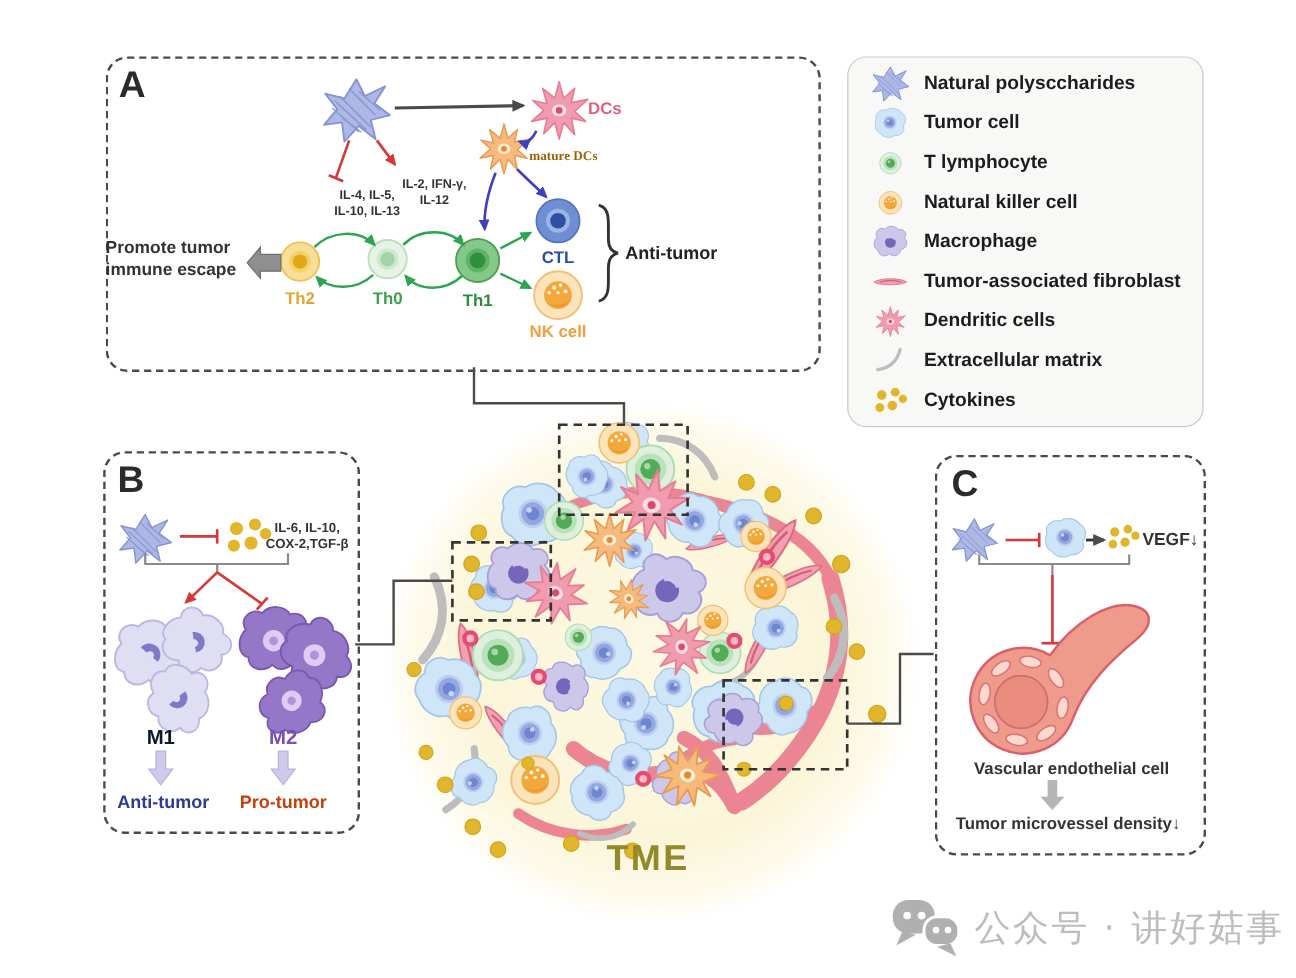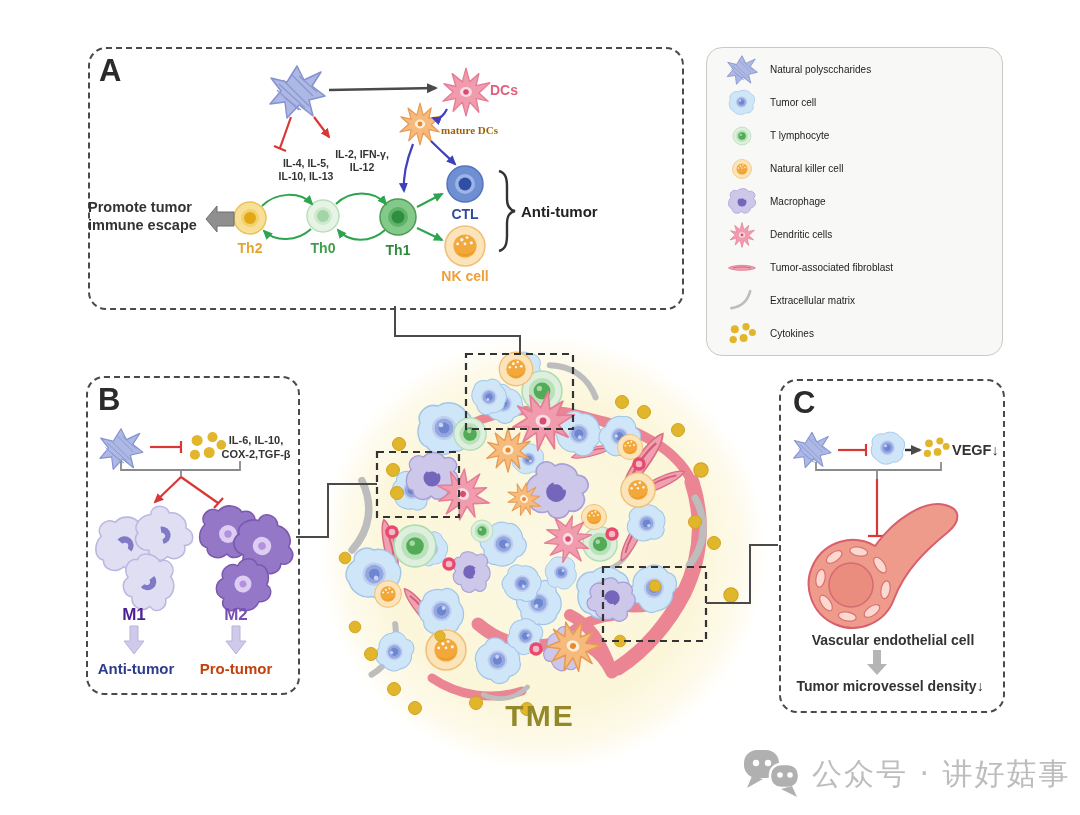--- a/index.html
+++ b/index.html
@@ -5,21 +5,21 @@
   html,body{margin:0;padding:0;}
   body{width:1080px;height:815px;position:relative;background:#fff;overflow:hidden;font-family:"Liberation Sans",sans-serif;}
   #scene{position:absolute;left:0;top:0;z-index:1;}
   .panel{position:absolute;border:2px dashed #4a4a4a;border-radius:18px;z-index:2;}
   #panelA{left:88px;top:47px;width:592px;height:259px;}
   #panelB{left:86px;top:376px;width:210px;height:315px;}
   #panelC{left:779px;top:379px;width:222px;height:330px;}
   #legend{position:absolute;left:706px;top:47px;width:297px;height:309px;background:#f8f8f6;border:1.5px solid #c9c9c9;border-radius:16px;padding-top:5px;box-sizing:border-box;z-index:2;}
   .lrow{display:flex;align-items:center;height:33px;padding-left:13px;}
   .lrow .ic{width:44px;height:32px;display:flex;align-items:center;justify-content:center;}
-  .lrow .lbl{font-size:10px;font-weight:normal;color:#1c1c1c;margin-left:6px;white-space:nowrap;}
+  .lrow .lbl{font-size:16px;font-weight:bold;color:#1c1c1c;margin-left:6px;white-space:nowrap;}
   .txt{position:absolute;font-weight:bold;color:#333;white-space:pre-line;line-height:1.25;z-index:3;}
   .ctr{text-align:center;}
   .plabel{font-size:31px;color:#2b2b2b;line-height:1;}
 </style>
 </head>
 <body>
 
 <svg id="scene" width="1080" height="815" viewBox="0 0 1080 815">
   <defs>
     <radialGradient id="bgGrad" cx="50%" cy="50%" r="50%">
@@ -400,32 +400,32 @@
       <span class="ic">
         <svg width="44" height="32" viewBox="-22 -16 44 32" overflow="visible">
           <use href="#sym-mac" transform="scale(0.5)"></use>
         </svg>
       </span>
       <span class="lbl">Macrophage</span>
     </div>
     <div class="lrow">
       <span class="ic">
         <svg width="44" height="32" viewBox="-22 -16 44 32" overflow="visible">
+          <use href="#sym-fibro" transform="scale(0.45)"></use>
+        </svg>
+      </span>
+      <span class="lbl">Tumor-associated fibroblast</span>
+    </div>
+    <div class="lrow">
+      <span class="ic">
+        <svg width="44" height="32" viewBox="-22 -16 44 32" overflow="visible">
           <use href="#sym-dcp" transform="scale(0.48)"></use>
         </svg>
       </span>
       <span class="lbl">Dendritic cells</span>
-    </div>
-    <div class="lrow">
-      <span class="ic">
-        <svg width="44" height="32" viewBox="-22 -16 44 32" overflow="visible">
-          <use href="#sym-fibro" transform="scale(0.45)"></use>
-        </svg>
-      </span>
-      <span class="lbl">Tumor-associated fibroblast</span>
     </div>
     <div class="lrow">
       <span class="ic">
         <svg width="44" height="32" viewBox="-22 -16 44 32" overflow="visible">
           <use href="#sym-ecm" transform="rotate(48) scale(0.45)"></use>
         </svg>
       </span>
       <span class="lbl">Extracellular matrix</span>
     </div>
     <div class="lrow">
@@ -450,21 +450,21 @@
 <div class="txt ctr" style="left:376px;top:242px;width:44px;font-size:14px;color:#2e8b3c;">Th1</div>
 <div class="txt ctr" style="left:443px;top:206px;width:44px;font-size:14px;color:#2f4b9e;">CTL</div>
 <div class="txt ctr" style="left:433px;top:268px;width:64px;font-size:14px;color:#ef9f3c;">NK cell</div>
 <div class="txt" style="left:490px;top:82px;font-size:14px;color:#e0607f;">DCs</div>
 <div class="txt" style="left:441px;top:124px;font-size:11px;color:#a16207;font-family:Liberation Serif, serif;">mature DCs</div>
 <div class="txt" style="left:521px;top:203px;font-size:15px;color:#222;">Anti-tumor</div>
 
 <div class="txt plabel" style="left:98px;top:384px;">B</div>
 <div class="txt ctr" style="left:217px;top:434px;width:78px;font-size:11px;">IL-6, IL-10,
 COX-2,TGF-β</div>
-<div class="txt ctr" style="left:112px;top:604px;width:44px;font-size:17px;color:#4c1d95;">M1</div>
+<div class="txt ctr" style="left:112px;top:604px;width:44px;font-size:17px;color:#0f172a;">M1</div>
 <div class="txt ctr" style="left:214px;top:604px;width:44px;font-size:17px;color:#7a4fb5;">M2</div>
 <div class="txt ctr" style="left:96px;top:660px;width:80px;font-size:15px;color:#2e3c8e;">Anti-tumor</div>
 <div class="txt ctr" style="left:196px;top:660px;width:80px;font-size:15px;color:#c2410c;">Pro-tumor</div>
 
 <div class="txt plabel" style="left:793px;top:387px;">C</div>
 <div class="txt" style="left:952px;top:441px;font-size:14.5px;">VEGF↓</div>
 <div class="txt ctr" style="left:803px;top:632px;width:180px;font-size:14px;">Vascular endothelial cell</div>
 <div class="txt ctr" style="left:790px;top:678px;width:200px;font-size:14px;">Tumor microvessel density↓</div>
 
 <div class="txt ctr" style="left:480px;top:697px;width:120px;font-size:30px;color:#93892a;letter-spacing:2px;">TME</div>

